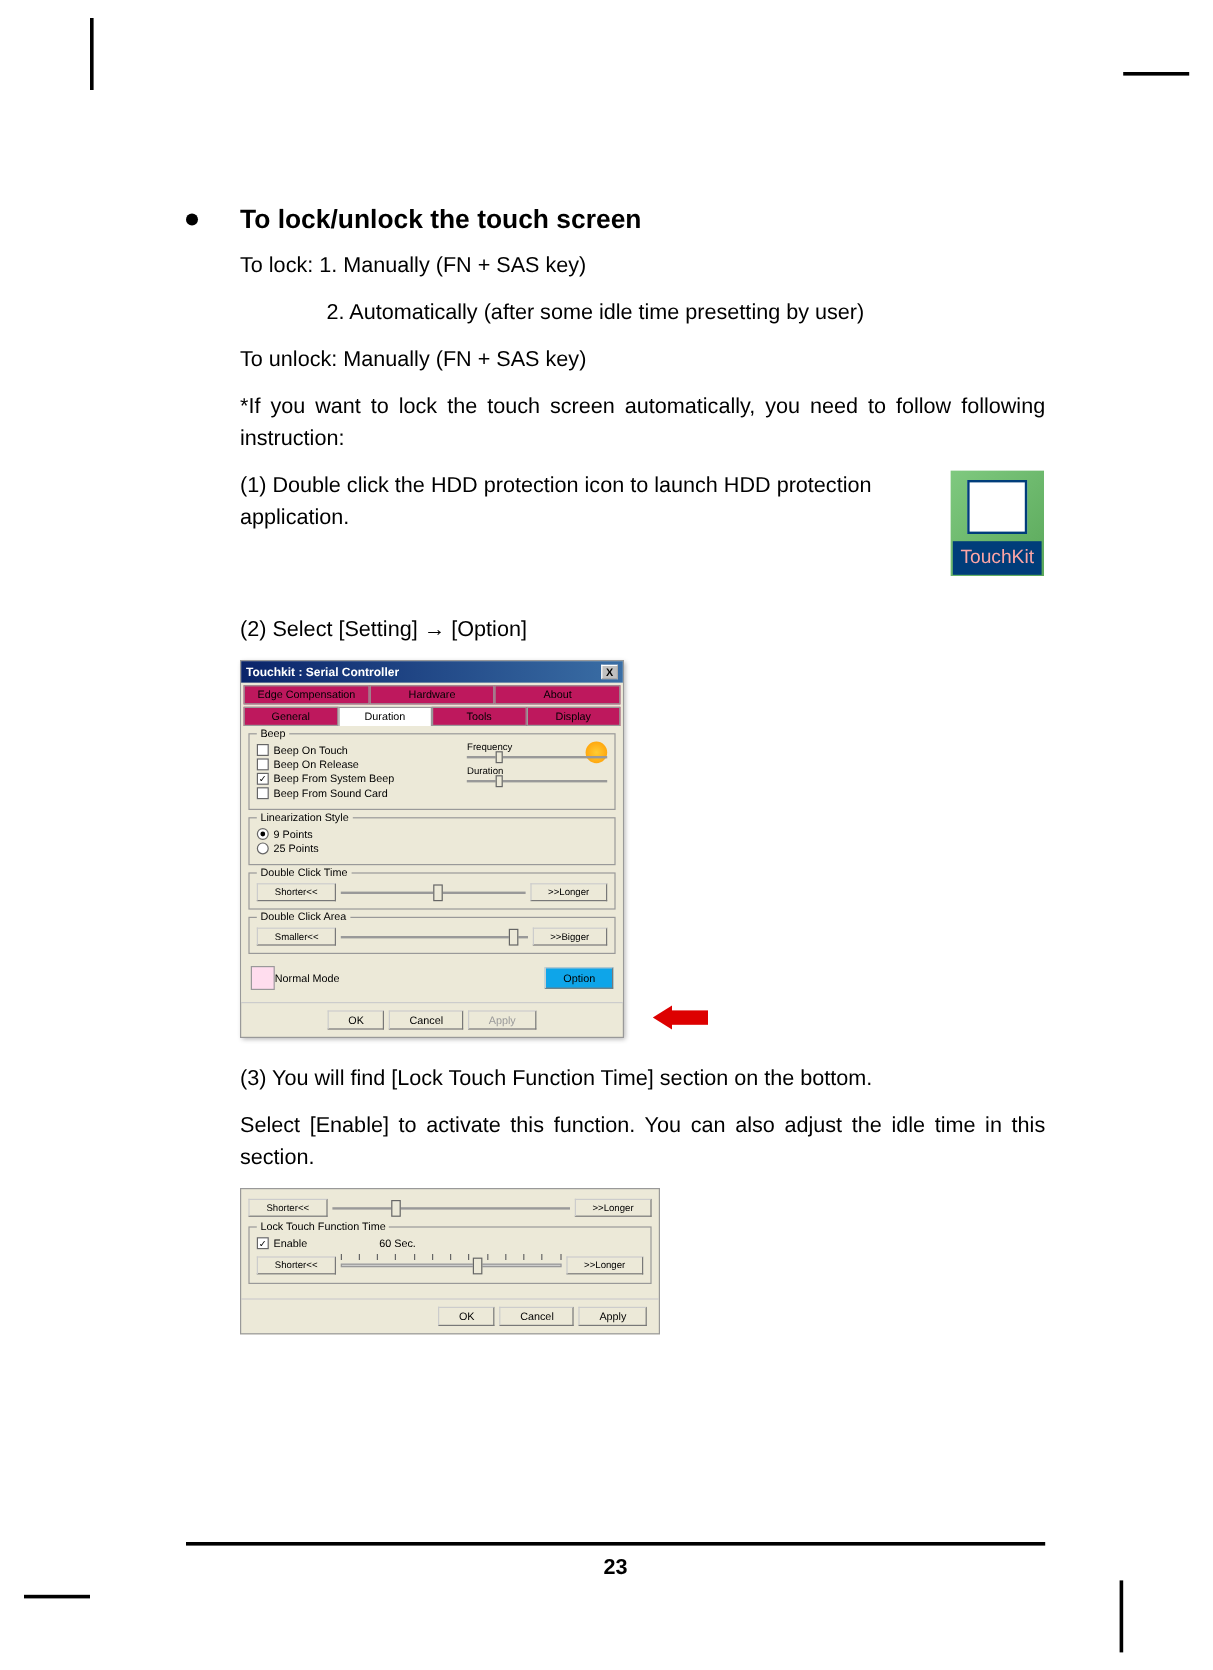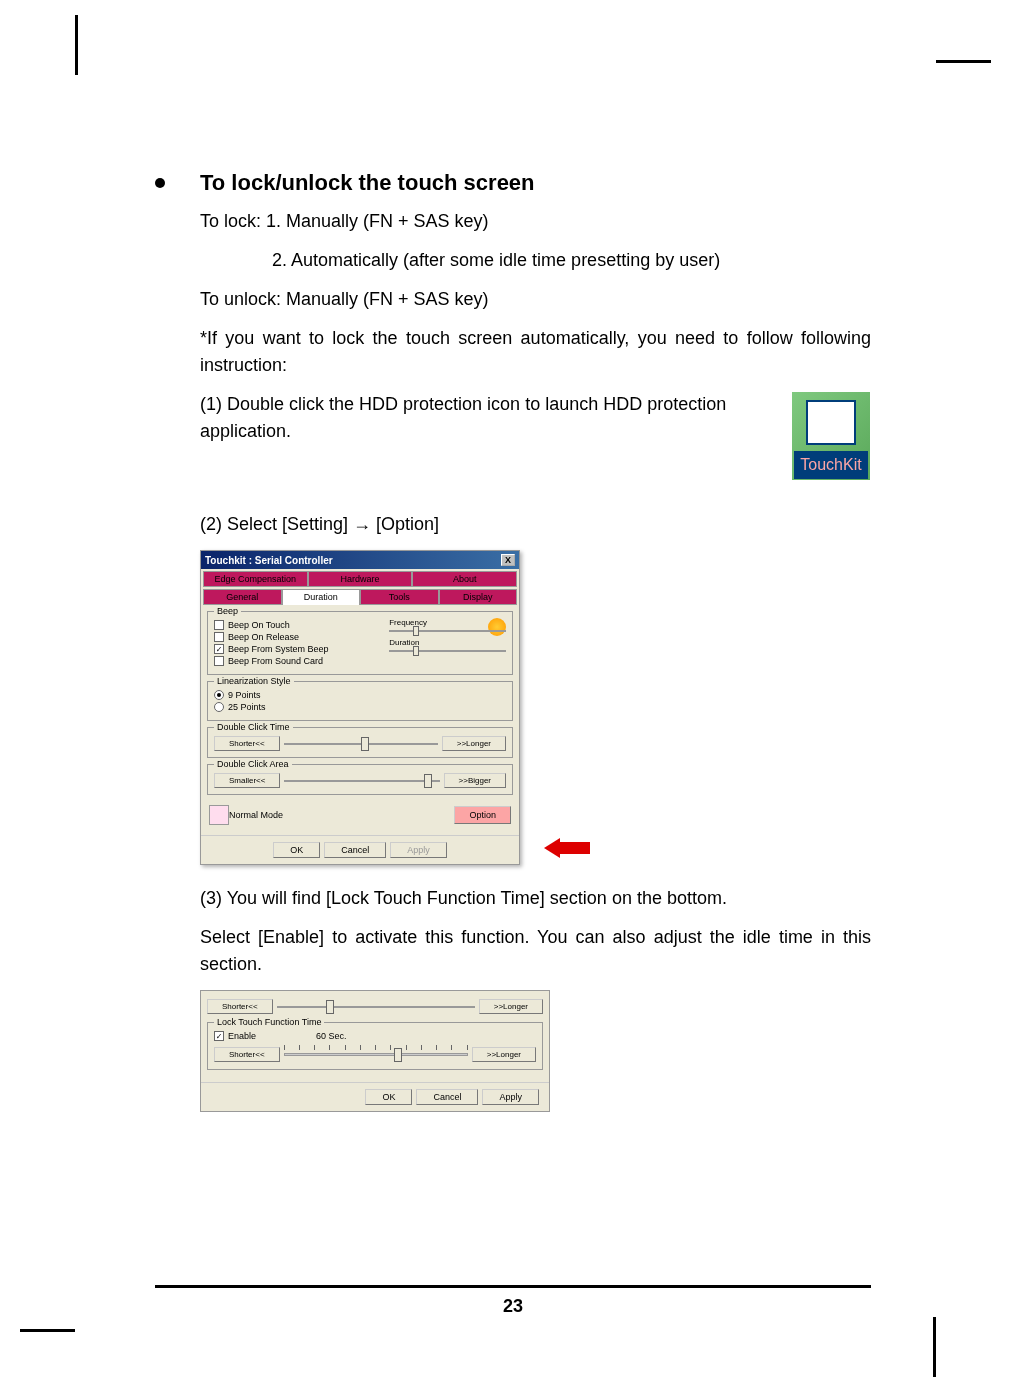--- a/index.html
+++ b/index.html
@@ -294,21 +294,21 @@
       height: 20px;
       background: #fde;
       border: 1px solid #999;
     }
     .mode-label {
       flex: 1;
       font-size: 9px;
     }
     .option-btn {
       border: 1px outset #ccc;
-      background: #fca5a5;
+      background: #0ea5e9;
       padding: 3px 14px;
       font-size: 9px;
       margin-left: 12px;
     }
     .red-arrow {
       position: absolute;
       right: -40px;
       top: 292px;
       width: 0;
       height: 0;

